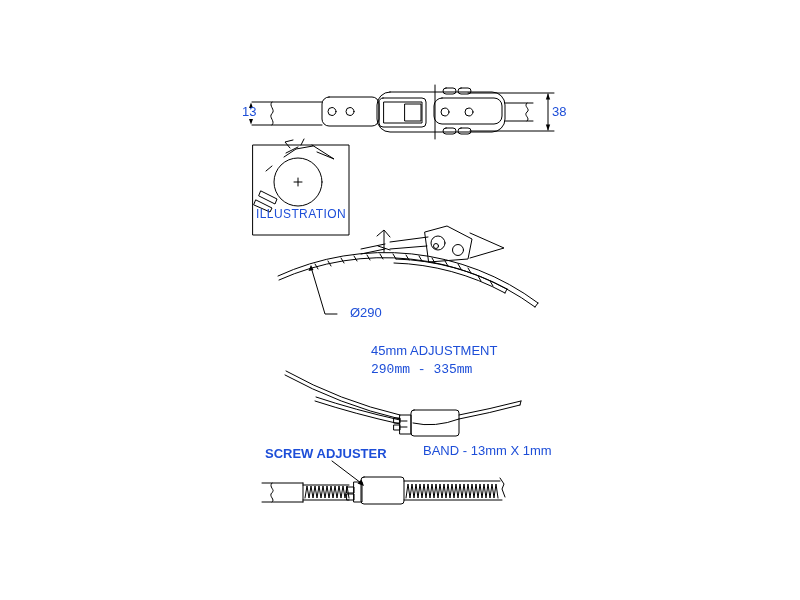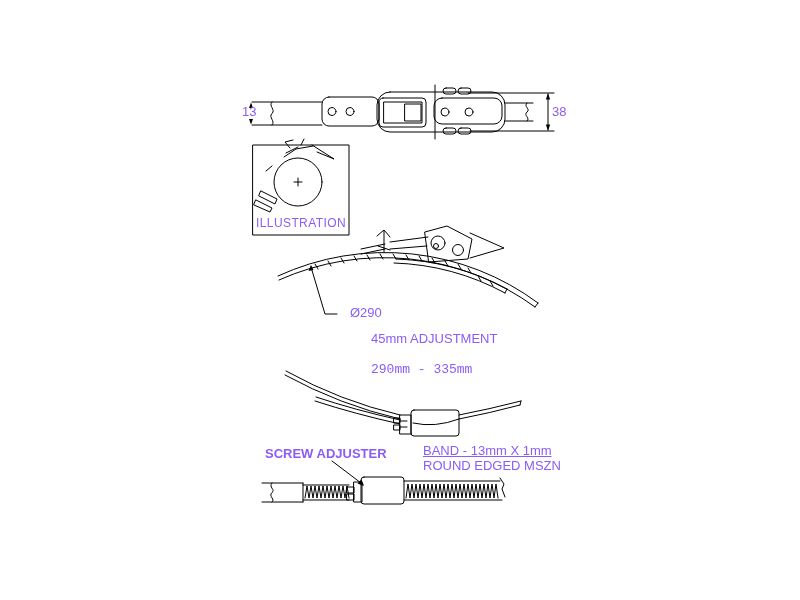--- a/index.html
+++ b/index.html
@@ -6,21 +6,21 @@
   .canvas{
     position:relative;
     width:800px;height:600px;
     background:#ffffff;
     overflow:hidden;
     font-family:"Liberation Sans", sans-serif;
   }
   .lineart{position:absolute;left:0;top:0;}
   .label{
     position:absolute;
-    color:#8b5cf6;
+    color:#1d4ed8;
     font-size:13px;
     line-height:14px;
     white-space:nowrap;
     font-family:"Liberation Sans", sans-serif;
   }
   .caption{
     width:96px;
     text-align:center;
     font-size:12px;
     letter-spacing:.4px;
@@ -139,27 +139,26 @@
         <polygon fill="#000" stroke="none" points="364,486 357.5,483.5 361.5,479.5"></polygon>
       </g>
 
     </g>
   </svg>
 
   <div class="label" style="left:242px;top:105px;">13</div>
 
   <div class="label" style="left:552px;top:105px;">38</div>
 
-  <div class="label caption" style="left:253px;top:216px;">ILLUSTRATION</div>
+  <div class="label caption" style="left:253px;top:207px;">ILLUSTRATION</div>
 
   <div class="label" style="left:350px;top:306px;">Ø290</div>
 
-  <div class="label" style="left:371px;top:332px;">45mm ADJUSTMENT</div>
+  <div class="label" style="left:371px;top:344px;">45mm ADJUSTMENT</div>
 
   <div class="label" style="left:371px;top:363px;font-family:Liberation Mono, monospace;">290mm - 335mm</div>
 
   <div class="label" style="left:265px;top:447px;font-weight:bold;">SCREW ADJUSTER</div>
 
-  <div class="label" style="left:423px;top:444px;text-decoration:underline;">BAND - 13mm X 1mm</div>
+  <div class="label" style="left:423px;top:444px;">BAND - 13mm X 1mm</div>
 
-  <div class="label" style="left:423px;top:459px;">ROUND EDGED MSZN</div>
 
 </div>
 
 </body></html>

